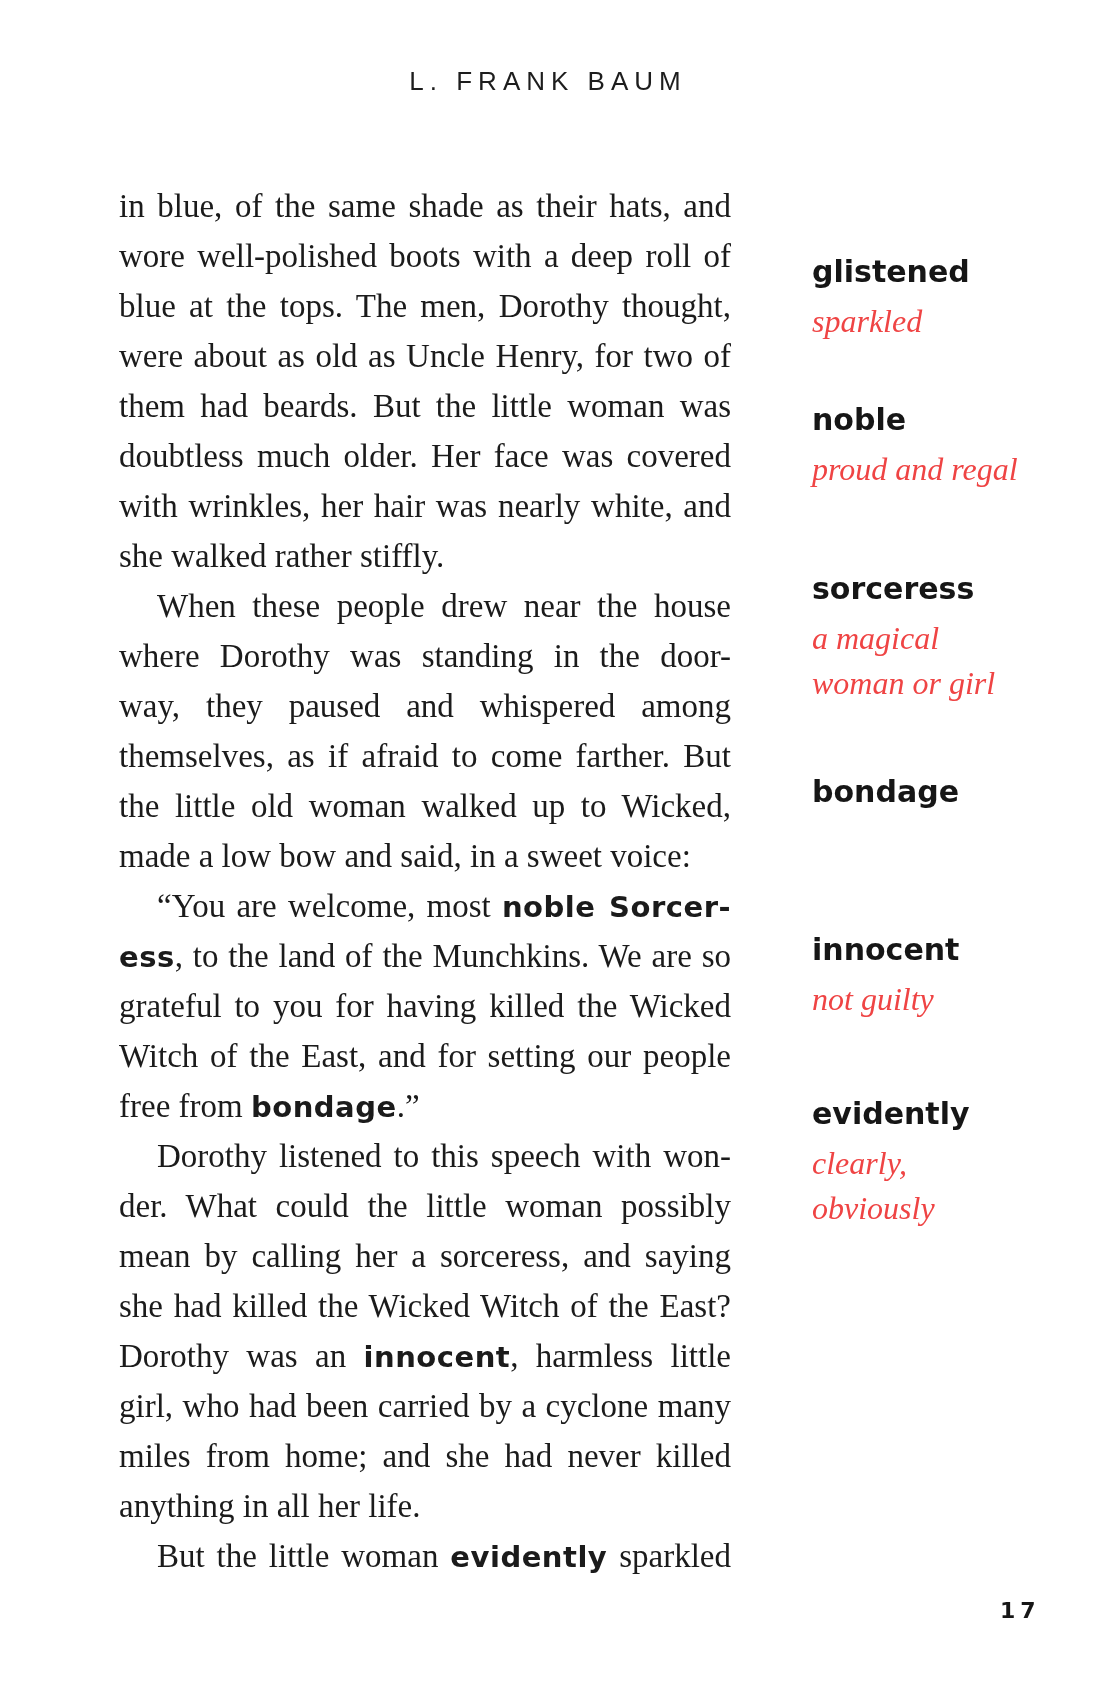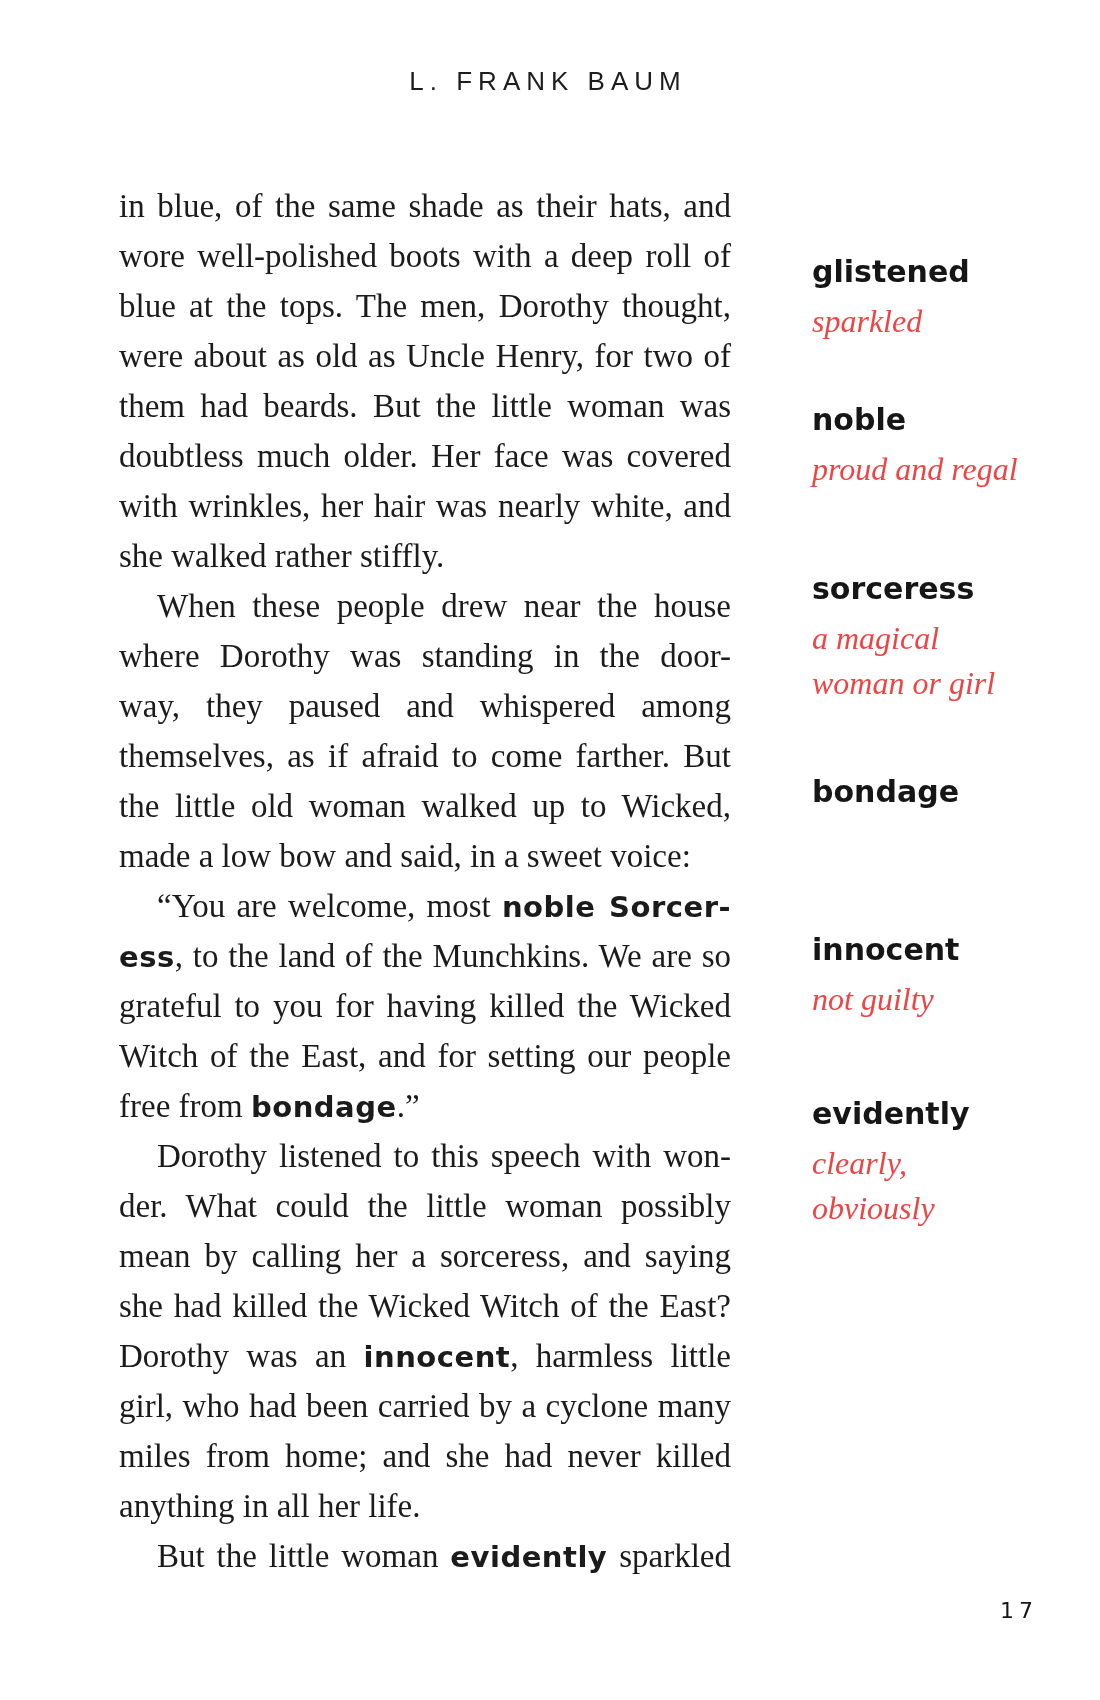--- a/index.html
+++ b/index.html
@@ -81,21 +81,21 @@
   .entry-3 { top: 767px; }
   .entry-4 { top: 925px; }
   .entry-5 { top: 1089px; }
 
   
   .page-number {
     position: absolute;
     left: 1000px;
     top: 1598px;
     font-family: "DejaVu Sans", sans-serif;
-    font-weight: 400;
+    font-weight: 700;
     font-size: 22px;
     letter-spacing: 5px;
     color: #161616;
   }
 </style>
 </head>
 <body>
 
 <div class="page">
 

